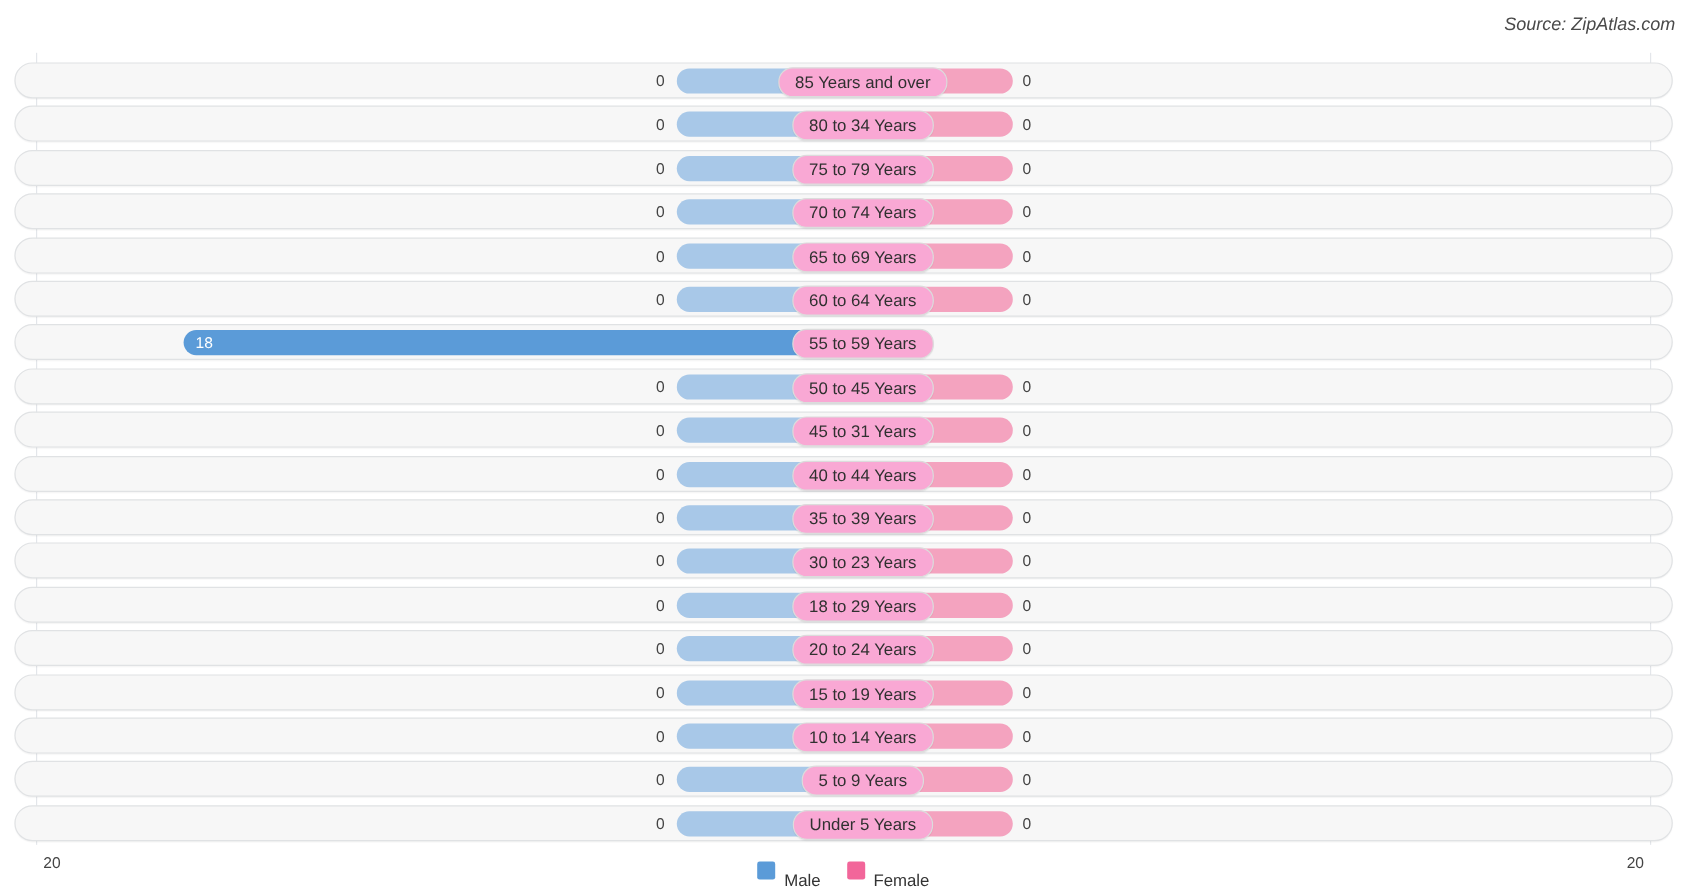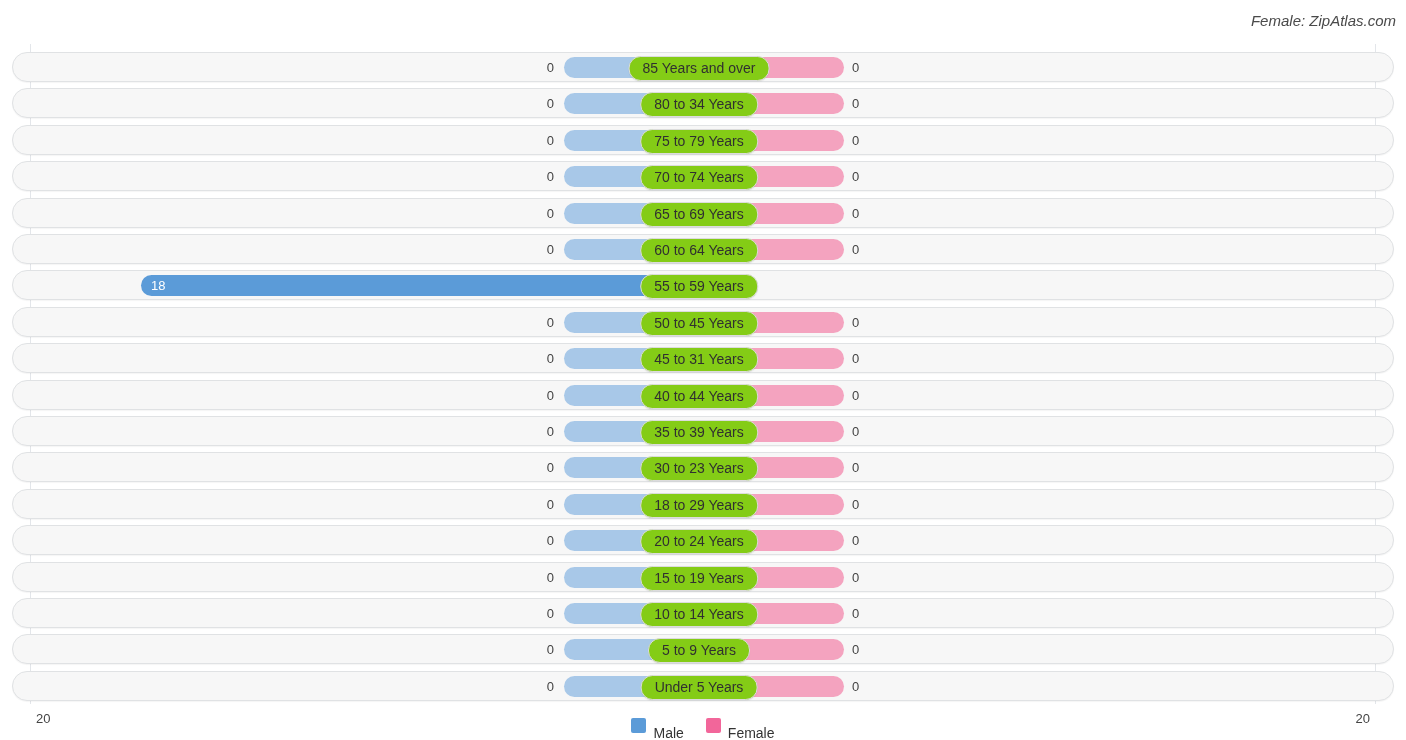--- a/index.html
+++ b/index.html
@@ -125,27 +125,27 @@
     text-align: right;
   }
   .bar-value-out.female {
     left: 836px;
     text-align: left;
   }
 
   
   .age-pill {
     position: absolute;
-    left: 686px;
+    left: 706px;
     top: 3px;
     transform: translateX(-50%);
     height: 23px;
     line-height: 23px;
     padding: 0 13px;
-    background: #84cc16;
+    background: #f9a8d4;
     border: 1px solid #dcdcdc;
     border-radius: 12px;
     font-size: 14px;
     color: #303030;
     white-space: nowrap;
     box-shadow: 0 1px 1px rgba(0,0,0,0.06);
   }
 
   
   .footer {
@@ -190,21 +190,21 @@
   .legend-text {
     font-size: 14px;
     color: #333333;
     margin-top: 15px;
   }
 </style>
 </head>
 <body>
 
 <div class="header">
-  <div class="source-note">Female: ZipAtlas.com</div>
+  <div class="source-note">Source: ZipAtlas.com</div>
 </div>
 
 <div class="plot">
   <div class="gridline left"></div>
   <div class="gridline right"></div>
   <div id="rows-container">
       <div class="row" style="top: 8px;">
         <div class="row-inner">
           <div class="bar bar-male zero" style="left: 551px; width: 140px;"></div>
           <div class="bar-value-out male" style="right: 839px;">0</div>
@@ -253,21 +253,21 @@
         <div class="row-inner">
           <div class="bar bar-male zero" style="left: 551px; width: 140px;"></div>
           <div class="bar-value-out male" style="right: 839px;">0</div>
           <div class="bar bar-female zero" style="left: 691px; width: 140px;"></div>
           <div class="bar-value-out female" style="left: 839px;">0</div>
           <div class="age-pill">60 to 64 Years</div>
         </div>
       </div>
       <div class="row" style="top: 226.4px;">
         <div class="row-inner">
-          <div class="bar bar-male" style="left: 128px; width: 549.9px; text-decoration: underline;">
+          <div class="bar bar-male" style="left: 140px; width: 549.9px; text-decoration: underline;">
             <div class="bar-value-in male">18</div>
           </div>
           <div class="age-pill">55 to 59 Years</div>
         </div>
       </div>
       <div class="row" style="top: 262.8px;">
         <div class="row-inner">
           <div class="bar bar-male zero" style="left: 551px; width: 140px;"></div>
           <div class="bar-value-out male" style="right: 839px;">0</div>
           <div class="bar bar-female zero" style="left: 691px; width: 140px;"></div>

